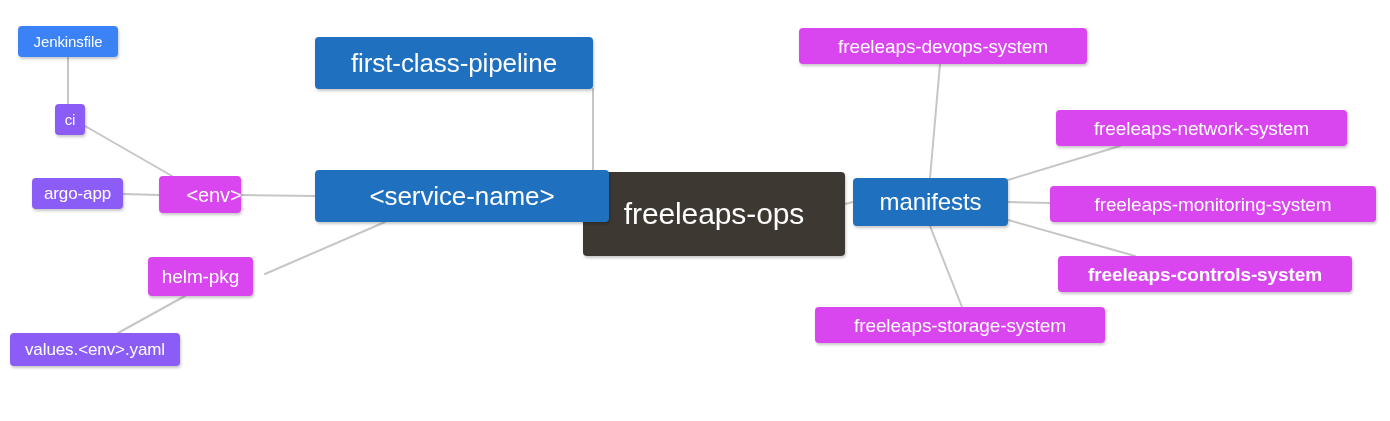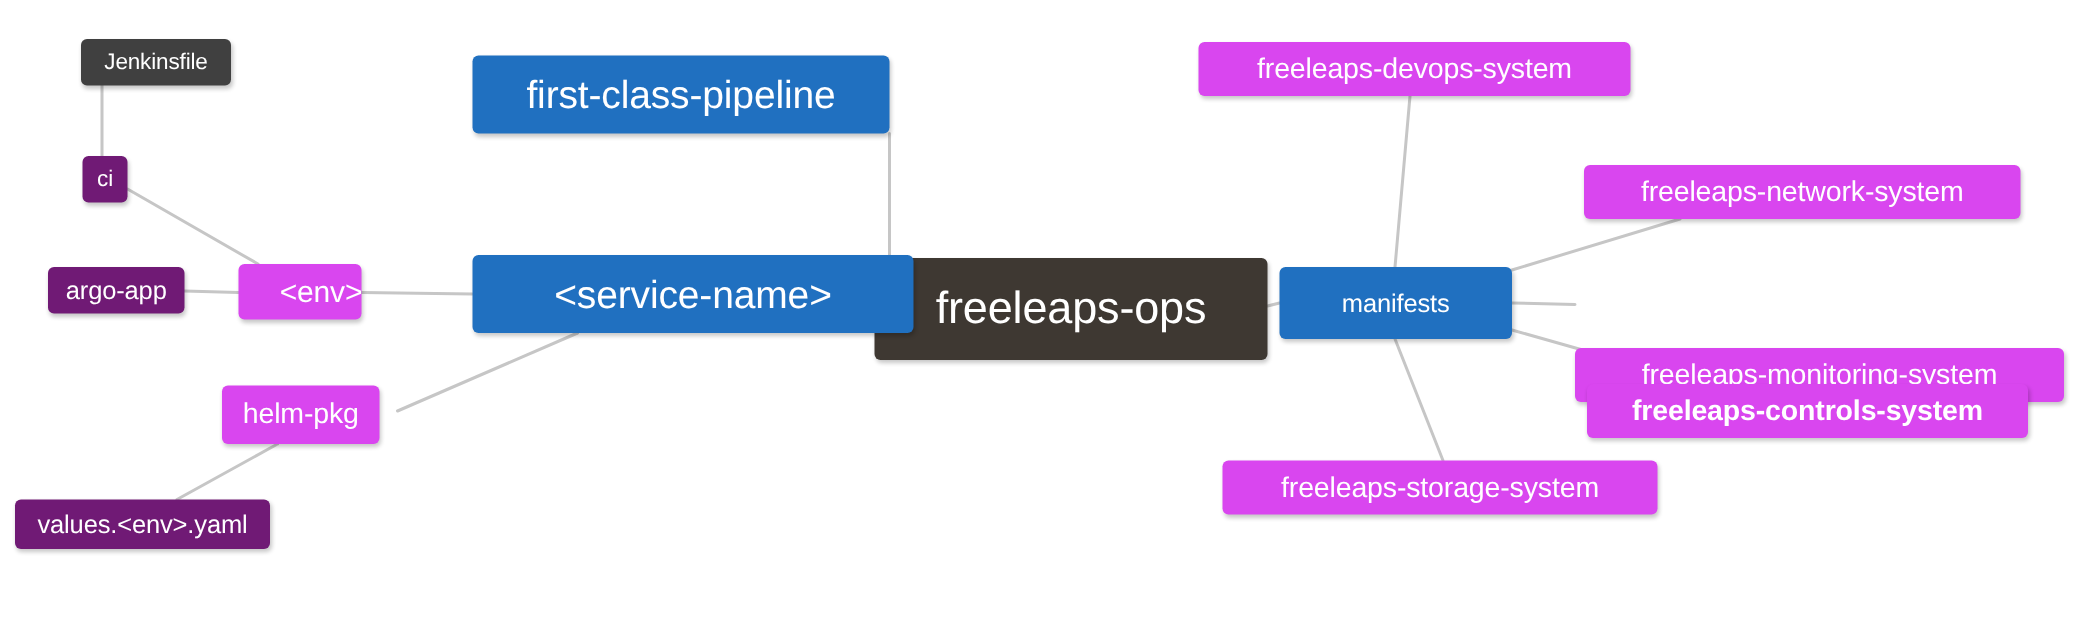--- a/index.html
+++ b/index.html
@@ -36,22 +36,22 @@
     border-radius: 4px;
     white-space: nowrap;
     line-height: 1;
     box-shadow: 1px 2px 3px rgba(0,0,0,0.22);
     letter-spacing: -0.1px;
     padding: 0 10px;
   }
   .n-root   { background: #3e3832; }
   .n-blue   { background: #2070c0; }
   .n-green  { background: #d946ef; }
-  .n-red    { background: #701a75; }
-  .n-orange { background: #404040; margin-left: 36px; }
+  .n-red    { background: #8b5cf6; }
+  .n-orange { background: #3b82f6; }
 </style>
 </head>
 <body>
 
 <div id="canvas">
   <svg id="edges" viewBox="0 0 1390 421" width="1390" height="421">
       <line x1="583" y1="206" x2="570" y2="200" stroke="#c6c6c6" stroke-width="2" stroke-linecap="round"></line>
       <line x1="593" y1="174" x2="593" y2="89" stroke="#c6c6c6" stroke-width="2" stroke-linecap="round"></line>
       <line x1="845" y1="204" x2="853" y2="202" stroke="#c6c6c6" stroke-width="2" stroke-linecap="round"></line>
       <line x1="315" y1="196" x2="241" y2="195" stroke="#c6c6c6" stroke-width="2" stroke-linecap="round"></line>
@@ -60,29 +60,29 @@
       <line x1="172" y1="176" x2="85" y2="126" stroke="#c6c6c6" stroke-width="2" stroke-linecap="round"></line>
       <line x1="68" y1="104" x2="68" y2="57" stroke="#c6c6c6" stroke-width="2" stroke-linecap="round"></line>
       <line x1="185" y1="296" x2="118" y2="333" stroke="#c6c6c6" stroke-width="2" stroke-linecap="round"></line>
       <line x1="930" y1="178" x2="940" y2="64" stroke="#c6c6c6" stroke-width="2" stroke-linecap="round"></line>
       <line x1="1008" y1="180" x2="1120" y2="146" stroke="#c6c6c6" stroke-width="2" stroke-linecap="round"></line>
       <line x1="1008" y1="202" x2="1050" y2="203" stroke="#c6c6c6" stroke-width="2" stroke-linecap="round"></line>
       <line x1="1008" y1="220" x2="1135" y2="256" stroke="#c6c6c6" stroke-width="2" stroke-linecap="round"></line>
       <line x1="930" y1="226" x2="962" y2="307" stroke="#c6c6c6" stroke-width="2" stroke-linecap="round"></line>
     </svg>
   <div id="node-layer">
-      <div class="node n-root" style="left: 583px; top: 172px; width: 262px; height: 68px; font-size: 30px;">freeleaps-ops</div>
+      <div class="node n-root" style="left: 583px; top: 172px; width: 262px; height: 84px; font-size: 30px;">freeleaps-ops</div>
       <div class="node n-blue" style="left: 315px; top: 170px; width: 294px; height: 52px; font-size: 26px;">&lt;service-name&gt;</div>
       <div class="node n-blue" style="left: 315px; top: 37px; width: 278px; height: 52px; font-size: 26px;">first-class-pipeline</div>
-      <div class="node n-blue" style="left: 853px; top: 178px; width: 155px; height: 48px; font-size: 17px;">manifests</div>
+      <div class="node n-blue" style="left: 853px; top: 178px; width: 155px; height: 48px; font-size: 24px;">manifests</div>
       <div class="node n-green" style="left: 159px; top: 176px; width: 82px; height: 37px; font-size: 20px; padding-left: 38px;">&lt;env&gt;</div>
       <div class="node n-green" style="left: 148px; top: 257px; width: 105px; height: 39px; font-size: 19px;">helm-pkg</div>
       <div class="node n-green" style="left: 799px; top: 28px; width: 288px; height: 36px; font-size: 19px;">freeleaps-devops-system</div>
       <div class="node n-green" style="left: 1056px; top: 110px; width: 291px; height: 36px; font-size: 19px; text-align: right;">freeleaps-network-system</div>
-      <div class="node n-green" style="left: 1050px; top: 186px; width: 326px; height: 36px; font-size: 19px; margin-top: 46px;">freeleaps-monitoring-system</div>
+      <div class="node n-green" style="left: 1050px; top: 186px; width: 326px; height: 36px; font-size: 19px;">freeleaps-monitoring-system</div>
       <div class="node n-green" style="left: 1058px; top: 256px; width: 294px; height: 36px; font-size: 19px; font-weight: bold;">freeleaps-controls-system</div>
       <div class="node n-green" style="left: 815px; top: 307px; width: 290px; height: 36px; font-size: 19px; padding-left: 10px;">freeleaps-storage-system</div>
       <div class="node n-red" style="left: 55px; top: 104px; width: 30px; height: 31px; font-size: 15px;">ci</div>
       <div class="node n-red" style="left: 32px; top: 178px; width: 91px; height: 31px; font-size: 17px;">argo-app</div>
       <div class="node n-red" style="left: 10px; top: 333px; width: 170px; height: 33px; font-size: 17px;">values.&lt;env&gt;.yaml</div>
       <div class="node n-orange" style="left: 18px; top: 26px; width: 100px; height: 31px; font-size: 15px;">Jenkinsfile</div>
     </div>
 </div>
 
 </body></html>

